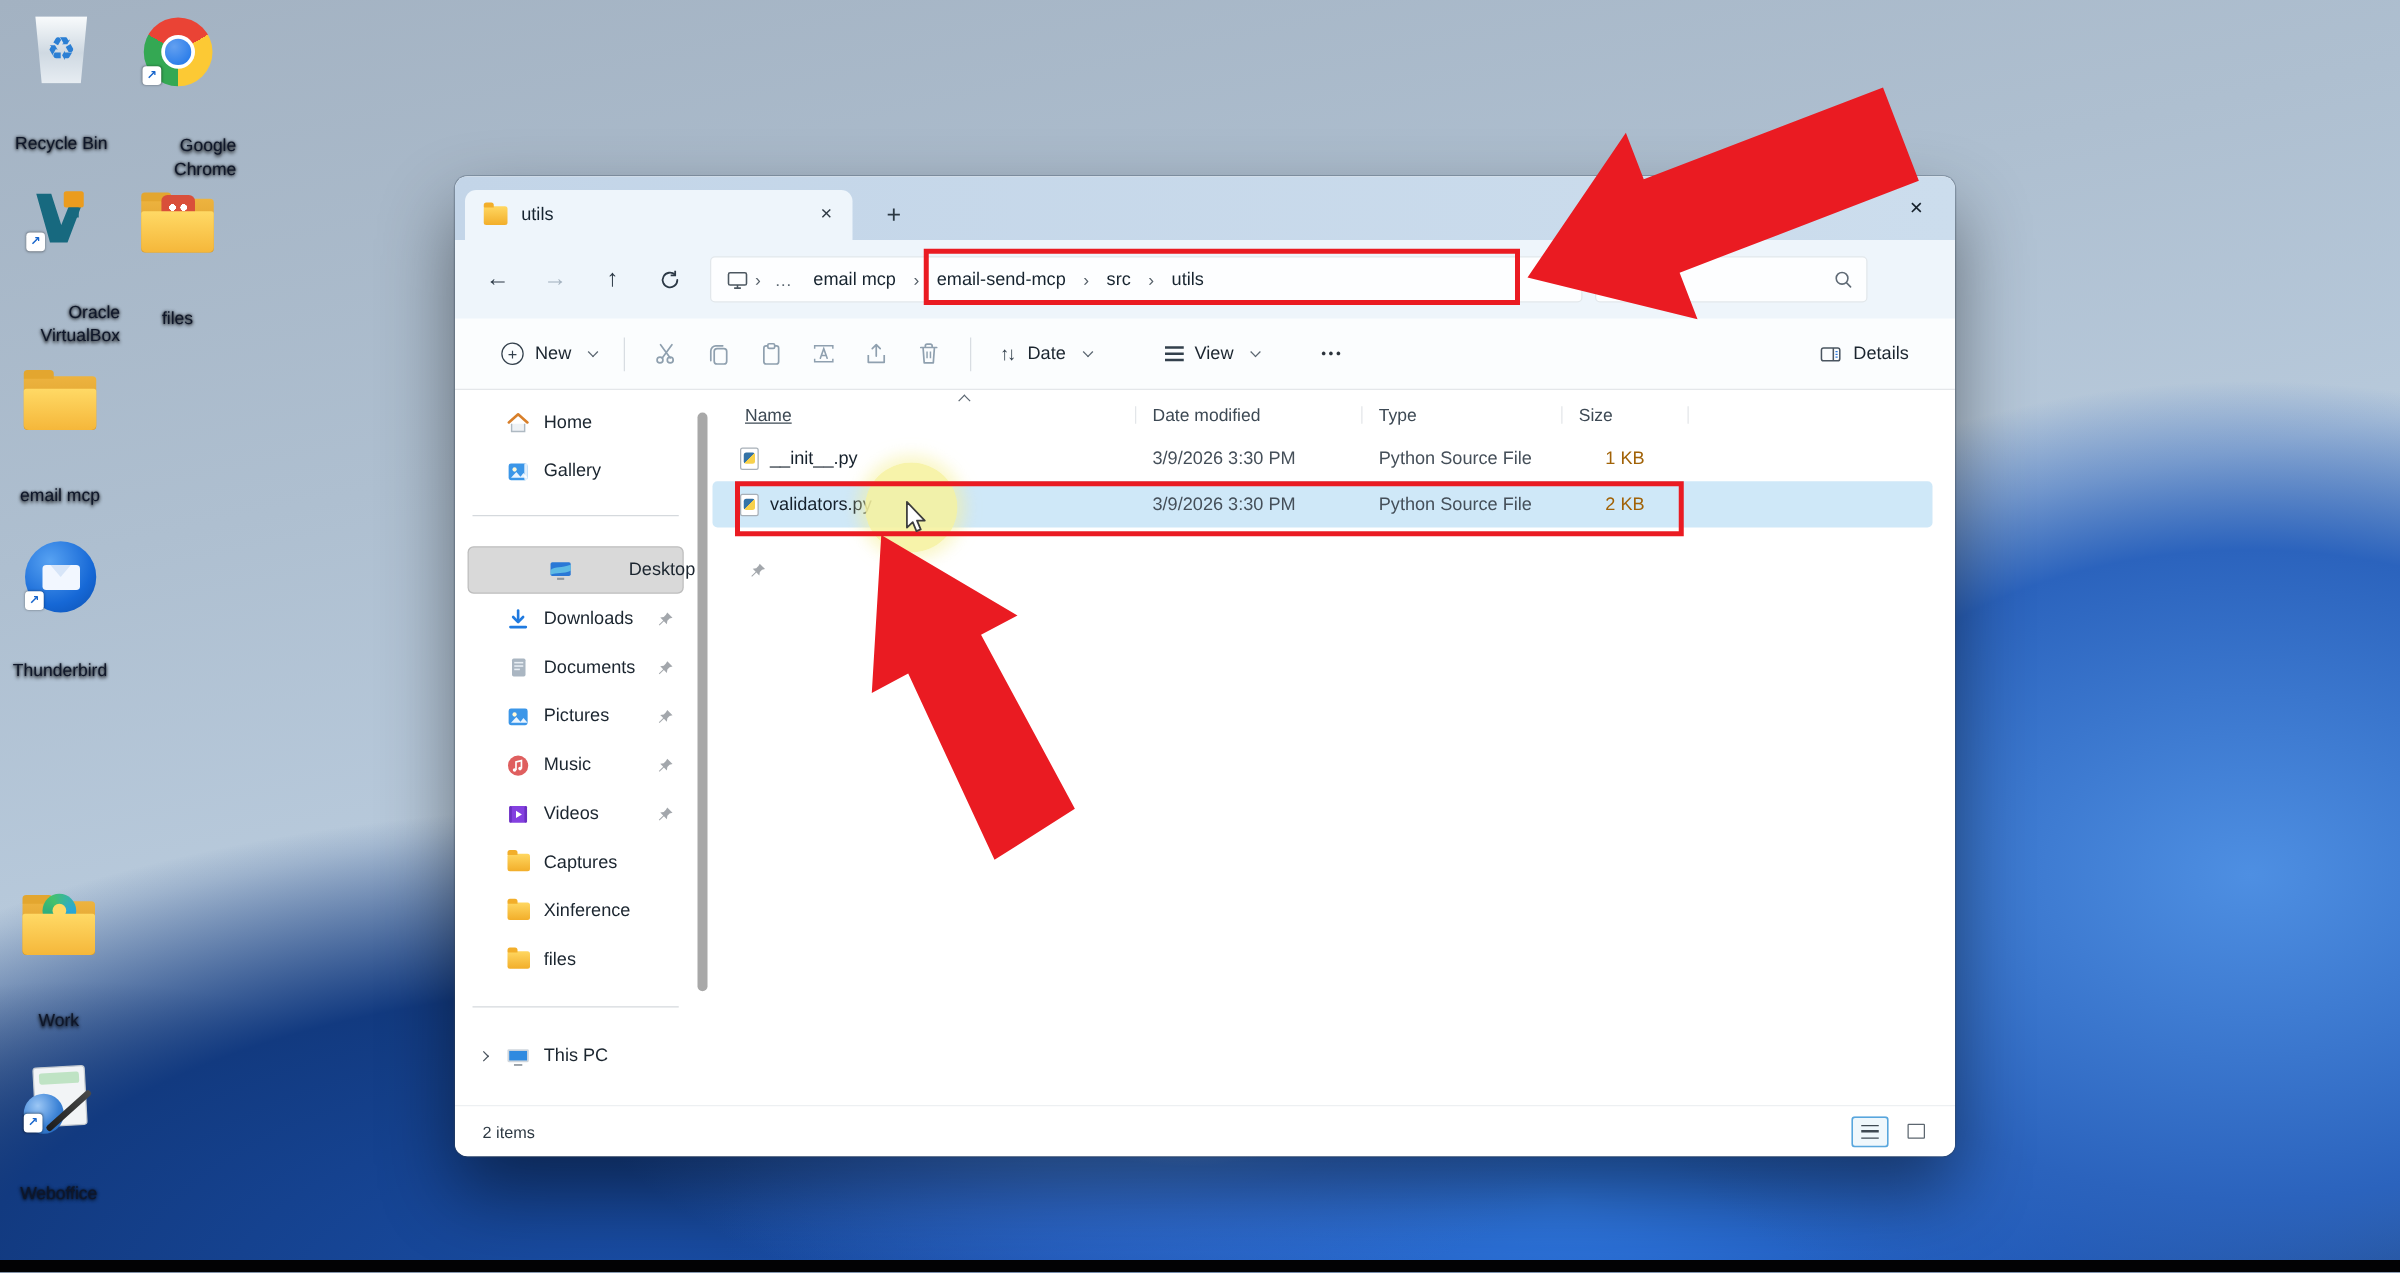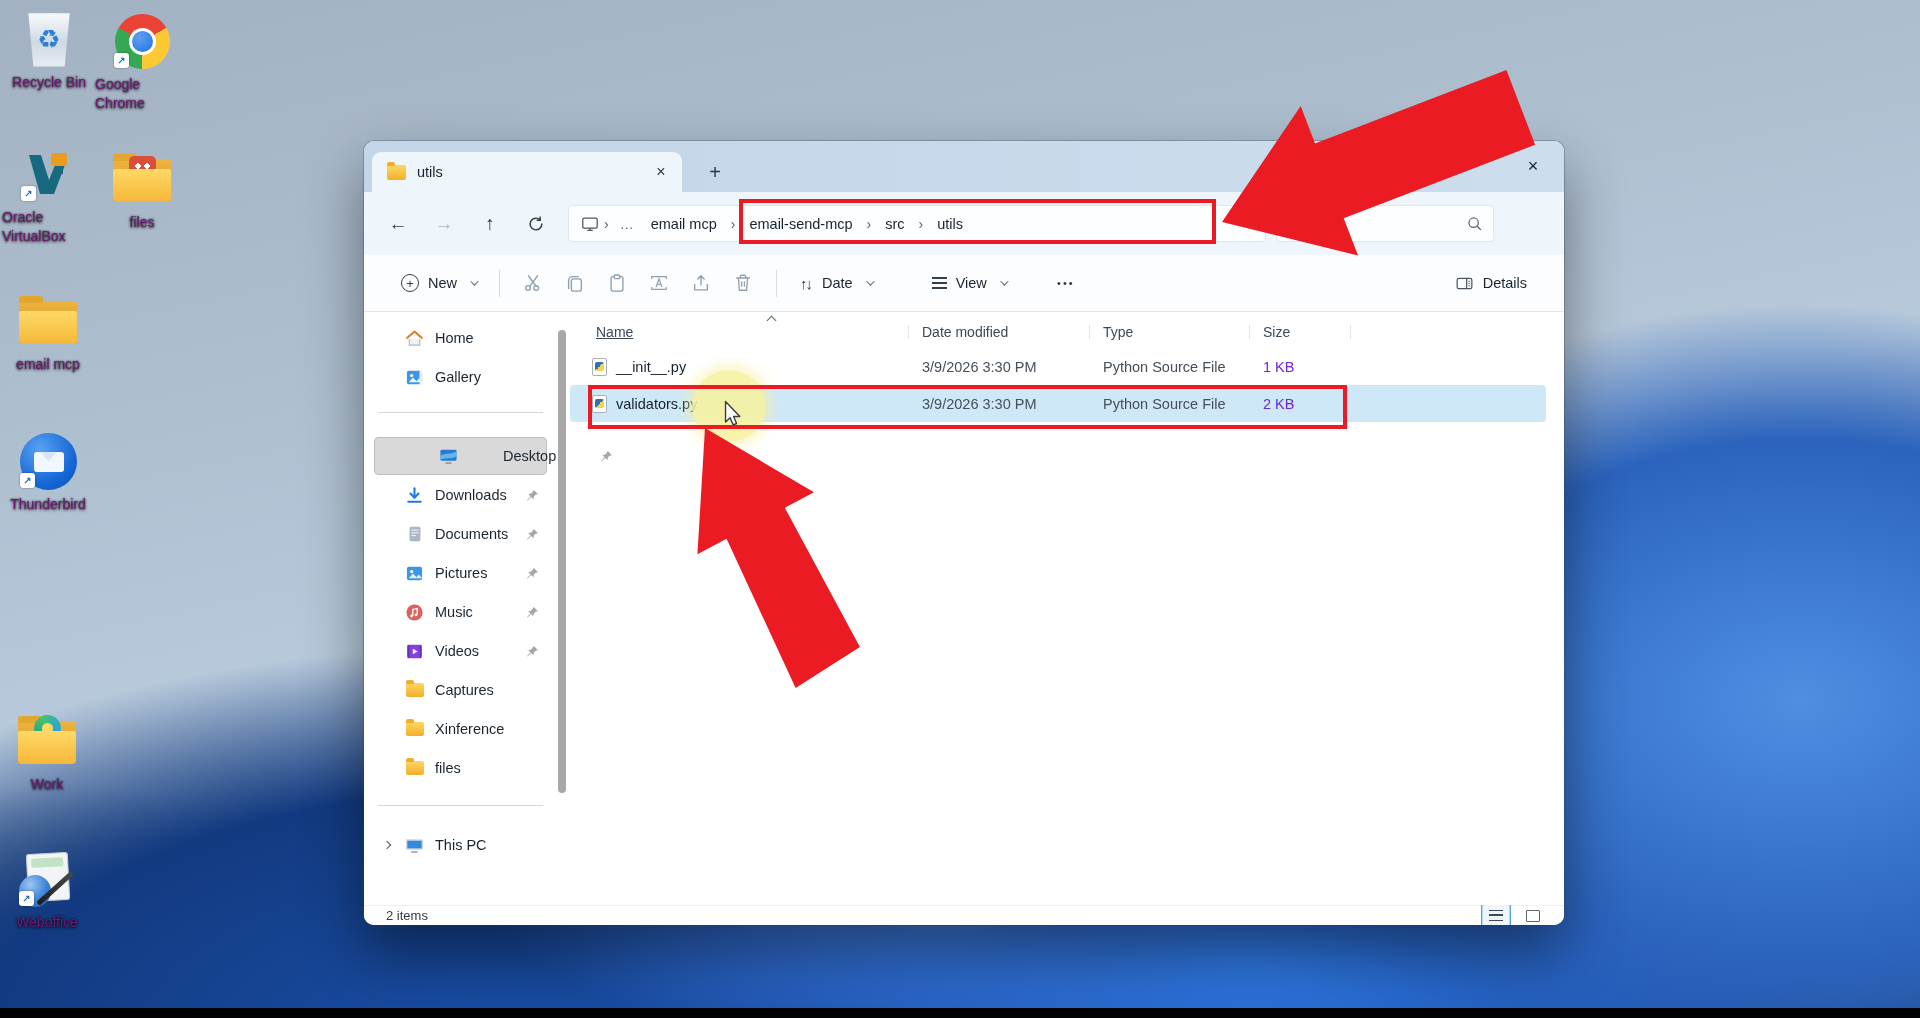--- a/index.html
+++ b/index.html
@@ -15,22 +15,22 @@
       radial-gradient(900px 420px at 1250px 960px, #2f77e0 0%, #1d55b4 45%, rgba(20,70,160,0) 75%),
       radial-gradient(1100px 520px at 520px 1050px, #1a4fa8 0%, #123a80 50%, rgba(10,40,100,0) 78%),
       radial-gradient(1700px 700px at 55% 118%, #0d2f6b 0%, rgba(10,35,90,0) 70%),
       radial-gradient(500px 300px at 60px 1010px, #081c40 0%, rgba(8,28,64,0) 75%),
       linear-gradient(168deg, #a3b2c2 0%, #aebfd0 32%, #b7c9db 52%, #93aac6 68%, #5d83b4 82%, #27508f 100%);
   }
   .bottombar { position:absolute; left:0; right:0; bottom:0; height:10px; background:#020204; z-index:20; }
 
   
   .desk-icon { position:absolute; width:94px; display:flex; flex-direction:column; align-items:center; gap:5px; z-index:5; cursor:default; }
-  .di-label { font-size:14px; color:#701a75; text-align:left; line-height:1.35;
-    text-shadow:0 1px 3px rgba(0,0,0,.9), 0 0 2px rgba(0,0,0,.6); }
+  .di-label { font-size:14px; color:#0f172a; text-align:right; line-height:1.35;
+    text-shadow:0 1px 3px rgba(0,0,0,.9), 0 0 2px rgba(0,0,0,.6);margin-top:32px; }
   .di-recycle { left:2px;  top:10px; }
   .di-chrome  { left:95px; top:12px; }
   .di-vbox    { left:2px;  top:145px; }
   .di-files   { left:95px; top:150px; }
   .di-email   { left:1px;  top:292px; }
   .di-tbird   { left:1px;  top:432px; }
   .di-work    { left:0;    top:712px; }
   .di-webo    { left:0;    top:850px; }
   .di-art { position:relative; width:60px; height:58px; display:flex; align-items:center; justify-content:center; }
 
@@ -137,26 +137,26 @@
   .cols { height:32px; font-size:14px; color:#3d4954; position:relative; }
   .hcell { position:relative; }
   .hline::before { content:""; position:absolute; left:-14px; top:1px; bottom:1px; width:1px; background:#e3e6e9; }
   .hsize::after { content:""; position:absolute; right:-8px; top:1px; bottom:1px; width:1px; background:#e3e6e9; }
   .sort-caret { position:absolute; left:198px; top:1px; width:7px; height:7px; border-left:1.3px solid #5a6570;
     border-top:1.3px solid #5a6570; transform:rotate(45deg); }
   .frow { height:37px; border-radius:4px; font-size:14.5px; color:#16212c; }
   .frow.selected { background:#cfe8f8; }
   .fname { display:flex; align-items:center; gap:9px; }
   .fmeta { color:#454f59; }
-  .fsize { text-align:left; padding-right:6px; color:#6d28d9; }
+  .fsize { text-align:center; padding-right:6px; color:#a16207; }
   .pyfile { width:15px; height:18px; background:#fff; border:1px solid #a8b0b8; border-radius:2px; position:relative; flex:0 0 auto; }
   .pyfile::before { content:""; position:absolute; left:2px; right:2px; top:3px; bottom:4px;
     background:linear-gradient(135deg,#3473a6 50%,#f7d14c 50%); border-radius:2px; }
 
-  .statusbar { height:20px; flex:0 0 auto; display:flex; align-items:center; padding:0 16px 0 22px; font-size:13px; color:#2f3a44;
+  .statusbar { height:41px; flex:0 0 auto; display:flex; align-items:center; padding:0 16px 0 22px; font-size:13px; color:#2f3a44;
     border-top:1px solid #edf0f2; background:#fff; }
   .view-toggles { margin-left:auto; display:flex; gap:7px; }
   .vtog { width:30px; height:25px; display:flex; align-items:center; justify-content:center; border-radius:3px; }
   .vtog.selected { box-shadow:inset 0 0 0 1.4px #58a6dd; background:#eff7fc; }
   .li-lines { width:14px; height:11px; border-top:1.7px solid #3f4953; border-bottom:1.7px solid #3f4953; position:relative; }
   .li-lines::after { content:""; position:absolute; left:0; right:0; top:3.4px; height:1.7px; background:#3f4953; }
   .li-sq { width:14px; height:12px; border:1.7px solid #5c666f; border-radius:1px; }
 
   
   .halo { position:absolute; left:692px; top:370px; width:74px; height:72px; border-radius:50%;

